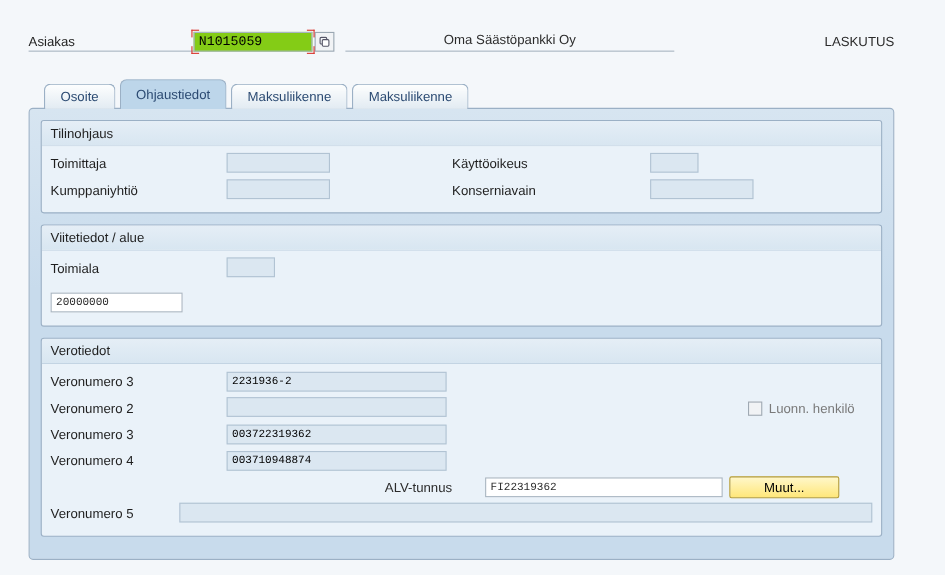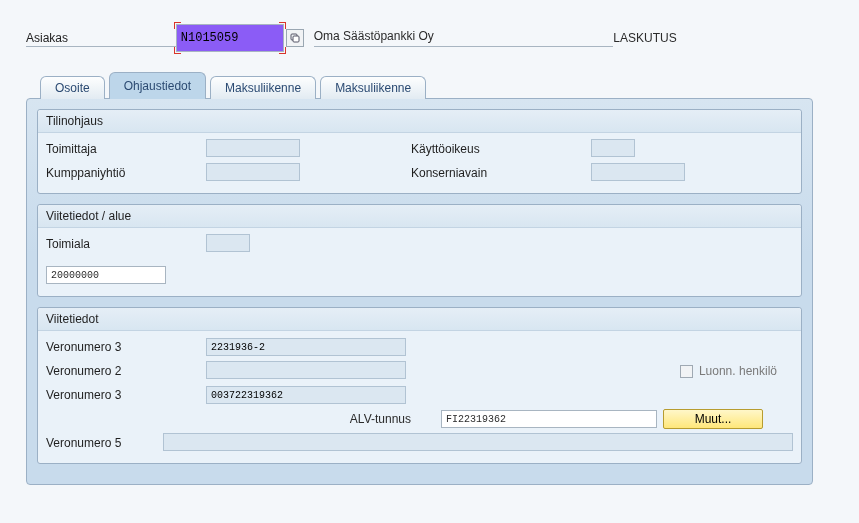--- a/index.html
+++ b/index.html
@@ -27,23 +27,23 @@
   }
   .header-label {
     width: 150px;
     color: #222;
     display: flex;
     align-items: center;
   }
   .input-text {
     font-family: "Courier New", monospace;
     font-size: 12px;
-    background: #8b5cf6;
+    background: #84cc16;
     border: 1px solid #a8b5c1;
-    height: 28px;
+    height: 18px;
     padding: 0 4px;
     box-sizing: border-box;
     color: #000;
   }
   .customer-input {
     width: 108px;
     position: relative;
   }
   .customer-input-wrap {
     position: relative;
@@ -67,25 +67,26 @@
     display: inline-flex;
     align-items: center;
     justify-content: center;
     box-sizing: border-box;
     cursor: pointer;
   }
   .help-btn svg { display: block; }
   .cust-name {
     margin-left: 10px;
     width: 300px;
+    text-align: center;
   }
   .cust-type {
     margin-left: auto;
     width: 200px;
-    text-align: left;
+    text-align: right;
   }
 
   
   .tabstrip {
     display: flex;
     align-items: flex-end;
     gap: 4px;
     padding-left: 14px;
     position: relative;
     z-index: 2;
@@ -306,38 +307,42 @@
           <div class="col-label">Toimiala</div>
           <div class="col-field"><span class="readonly-box w-small"></span></div>
         </div>
         <div class="sij-row">
           <div><span class="field-white" style="width:120px">20000000</span></div>
         </div>
       </div>
     </div>
 
     <div class="group">
-      <div class="group-title">Viitetiedot</div>
+      <div class="group-title">Verotiedot</div>
       <div class="group-body">
         <div class="row">
           <div class="col-label">Veronumero 3</div>
           <div class="col-field"><span class="value-blue w-wide">2231936-2</span></div>
         </div>
         <div class="row">
           <div class="col-label">Veronumero 2</div>
           <div class="col-field"><span class="readonly-box w-wide"></span></div>
           <div class="cb-wrap">
             <span class="cb"></span>
             <span>Luonn. henkilö</span>
           </div>
         </div>
         <div class="row">
           <div class="col-label">Veronumero 3</div>
           <div class="col-field"><span class="value-blue w-wide">003722319362</span></div>
         </div>
+        <div class="row">
+          <div class="col-label">Veronumero 4</div>
+          <div class="col-field"><span class="value-blue w-wide">003710948874</span></div>
+        </div>
         <div class="alv-row">
           <div class="alv-spacer1"></div>
           <div class="alv-spacer2" style="text-align:right"><span class="alv-label">ALV-tunnus</span></div>
           <div style="width:30px"></div>
           <div class="alv-input-wrap"><span class="field-white alv-input">FI22319362</span></div>
           <span class="btn-muut">Muut...</span>
         </div>
         <div class="row">
           <div class="col-label">Veronumero 5</div>
           <div><span class="readonly-box vero5-input"></span></div>

